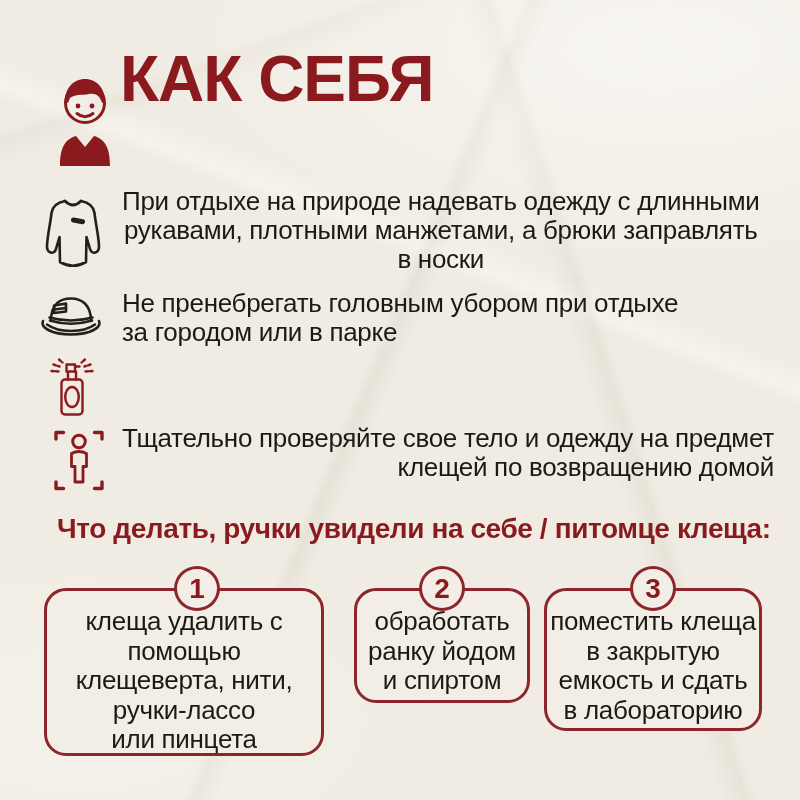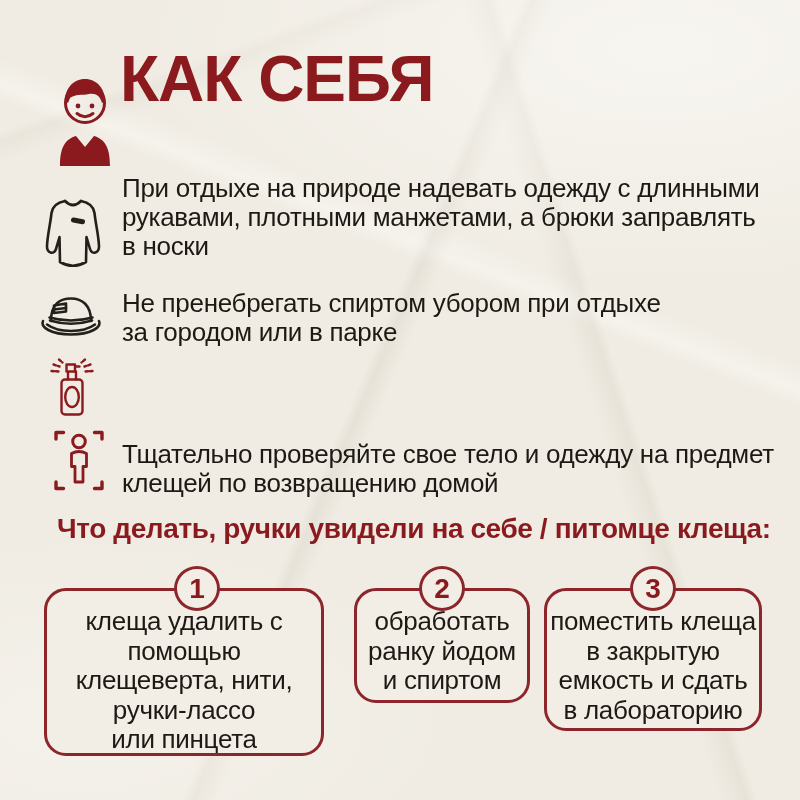--- a/index.html
+++ b/index.html
@@ -61,54 +61,54 @@
 
   <div class="abs title">
     <div>КАК СЕБЯ</div>
   </div>
 
   <svg class="abs" style="left:40px;top:193px;" width="66" height="84" viewBox="0 0 66 84" fill="none" stroke="#23201c" stroke-width="2.6" stroke-linecap="round" stroke-linejoin="round">
     <path d="M25 8 Q33 16 41 8"></path>
     <path d="M25 8 C17 9.5 12.5 13 11.5 20 C10.5 30 7.5 42 7 53 C6.8 60 14 62.5 16 56 L19.5 44 L20 69 Q33 76.5 46 69 L46.5 44 L50 56 C52 62.5 59.2 60 59 53 C58.5 42 55.5 30 54.5 20 C53.5 13 49 9.5 41 8"></path>
     <path d="M33.5 27 l9 1.8" stroke-width="5"></path>
   </svg>
-  <div class="abs tip-text" style="top:174px;">При отдыхе на природе надевать одежду с длинными
+  <div class="abs tip-text" style="top:187px;text-align:center;">При отдыхе на природе надевать одежду с длинными
 рукавами, плотными манжетами, а брюки заправлять
 в носки</div>
 
   <svg class="abs" style="left:36px;top:292px;" width="70" height="48" viewBox="0 0 70 48" fill="none" stroke="#23201c" stroke-width="2.6" stroke-linecap="round" stroke-linejoin="round">
     <path d="M15 29 C15 11 25 6.5 35 6.5 C46 6.5 55 13 55 29"></path>
     <path d="M18 13.5 L30 11.5 L30 19.5 L18 21 Z"></path>
     <path d="M18 17.5 L30 16"></path>
     <path d="M13.5 25.5 Q35 31.5 56.5 25.5"></path>
     <path d="M14 28.5 Q35 35 56 28.5"></path>
     <path d="M7 29 C4 35 15 42.5 35 42.5 C55 42.5 66 35 63 29"></path>
     <path d="M11 32.5 C18 37.5 28 39 35 39 C42 39 52 37.5 59 32.5"></path>
   </svg>
-  <div class="abs tip-text" style="top:289px;">Не пренебрегать спиртом убором при отдыхе
+  <div class="abs tip-text" style="top:289px;">Не пренебрегать головным убором при отдыхе
 за городом или в парке</div>
 
   <svg class="abs" style="left:46px;top:354px;" width="52" height="64" viewBox="0 0 52 64" fill="none" stroke="#8b1a1e" stroke-width="2.4" stroke-linecap="round" stroke-linejoin="round">
     <rect x="15.5" y="25.5" width="21" height="35" rx="3.5"></rect>
     <ellipse cx="26" cy="43" rx="6.8" ry="10"></ellipse>
     <path d="M22 25.5 V17.5 H30 V25.5"></path>
     <path d="M20.5 17.5 V10.5 H29 V17.5 M29 12.5 h4.5"></path>
     <path d="M13 5.5 L16.5 8.5 M7.5 10.5 L13.5 12.5 M5.5 17 L12.5 17.5" stroke-dasharray="2.5 2"></path>
     <path d="M39 5.5 L35.5 8.5 M44.5 10.5 L38.5 12.5 M46.5 17 L39.5 17.5" stroke-dasharray="2.5 2"></path>
   </svg>
 
   <svg class="abs" style="left:52px;top:428px;" width="54" height="66" viewBox="0 0 54 66" fill="none" stroke="#8b1a1e" stroke-linecap="round" stroke-linejoin="round">
     <circle cx="27" cy="13.5" r="6.3" stroke-width="3"></circle>
     <path d="M19.5 25.5 Q27 21.5 34.5 25.5 L34.5 38.5 L31 38.5 L31 54 L23 54 L23 38.5 L19.5 38.5 Z" stroke-width="2.8"></path>
     <path d="M4 11 V4.5 H11.5" stroke-width="3.4"></path>
     <path d="M42.5 4.5 H50 V11" stroke-width="3.4"></path>
     <path d="M4 54 V60.5 H11.5" stroke-width="3.4"></path>
     <path d="M50 54 V60.5 H42.5" stroke-width="3.4"></path>
   </svg>
-  <div class="abs tip-text" style="top:440px;">Тщательно проверяйте свое тело и одежду на предмет
+  <div class="abs tip-text" style="top:424px;text-align:right;">Тщательно проверяйте свое тело и одежду на предмет
 клещей по возвращению домой</div>
 
   <div class="abs steps-heading">Что делать, ручки увидели на себе / питомце клеща:</div>
 
   <div class="abs step-box" style="left:44px;width:280px;height:168px;">
     <div class="step-text">клеща удалить с
 помощью
 клещеверта, нити,
 ручки-лассо
 или пинцета</div>

